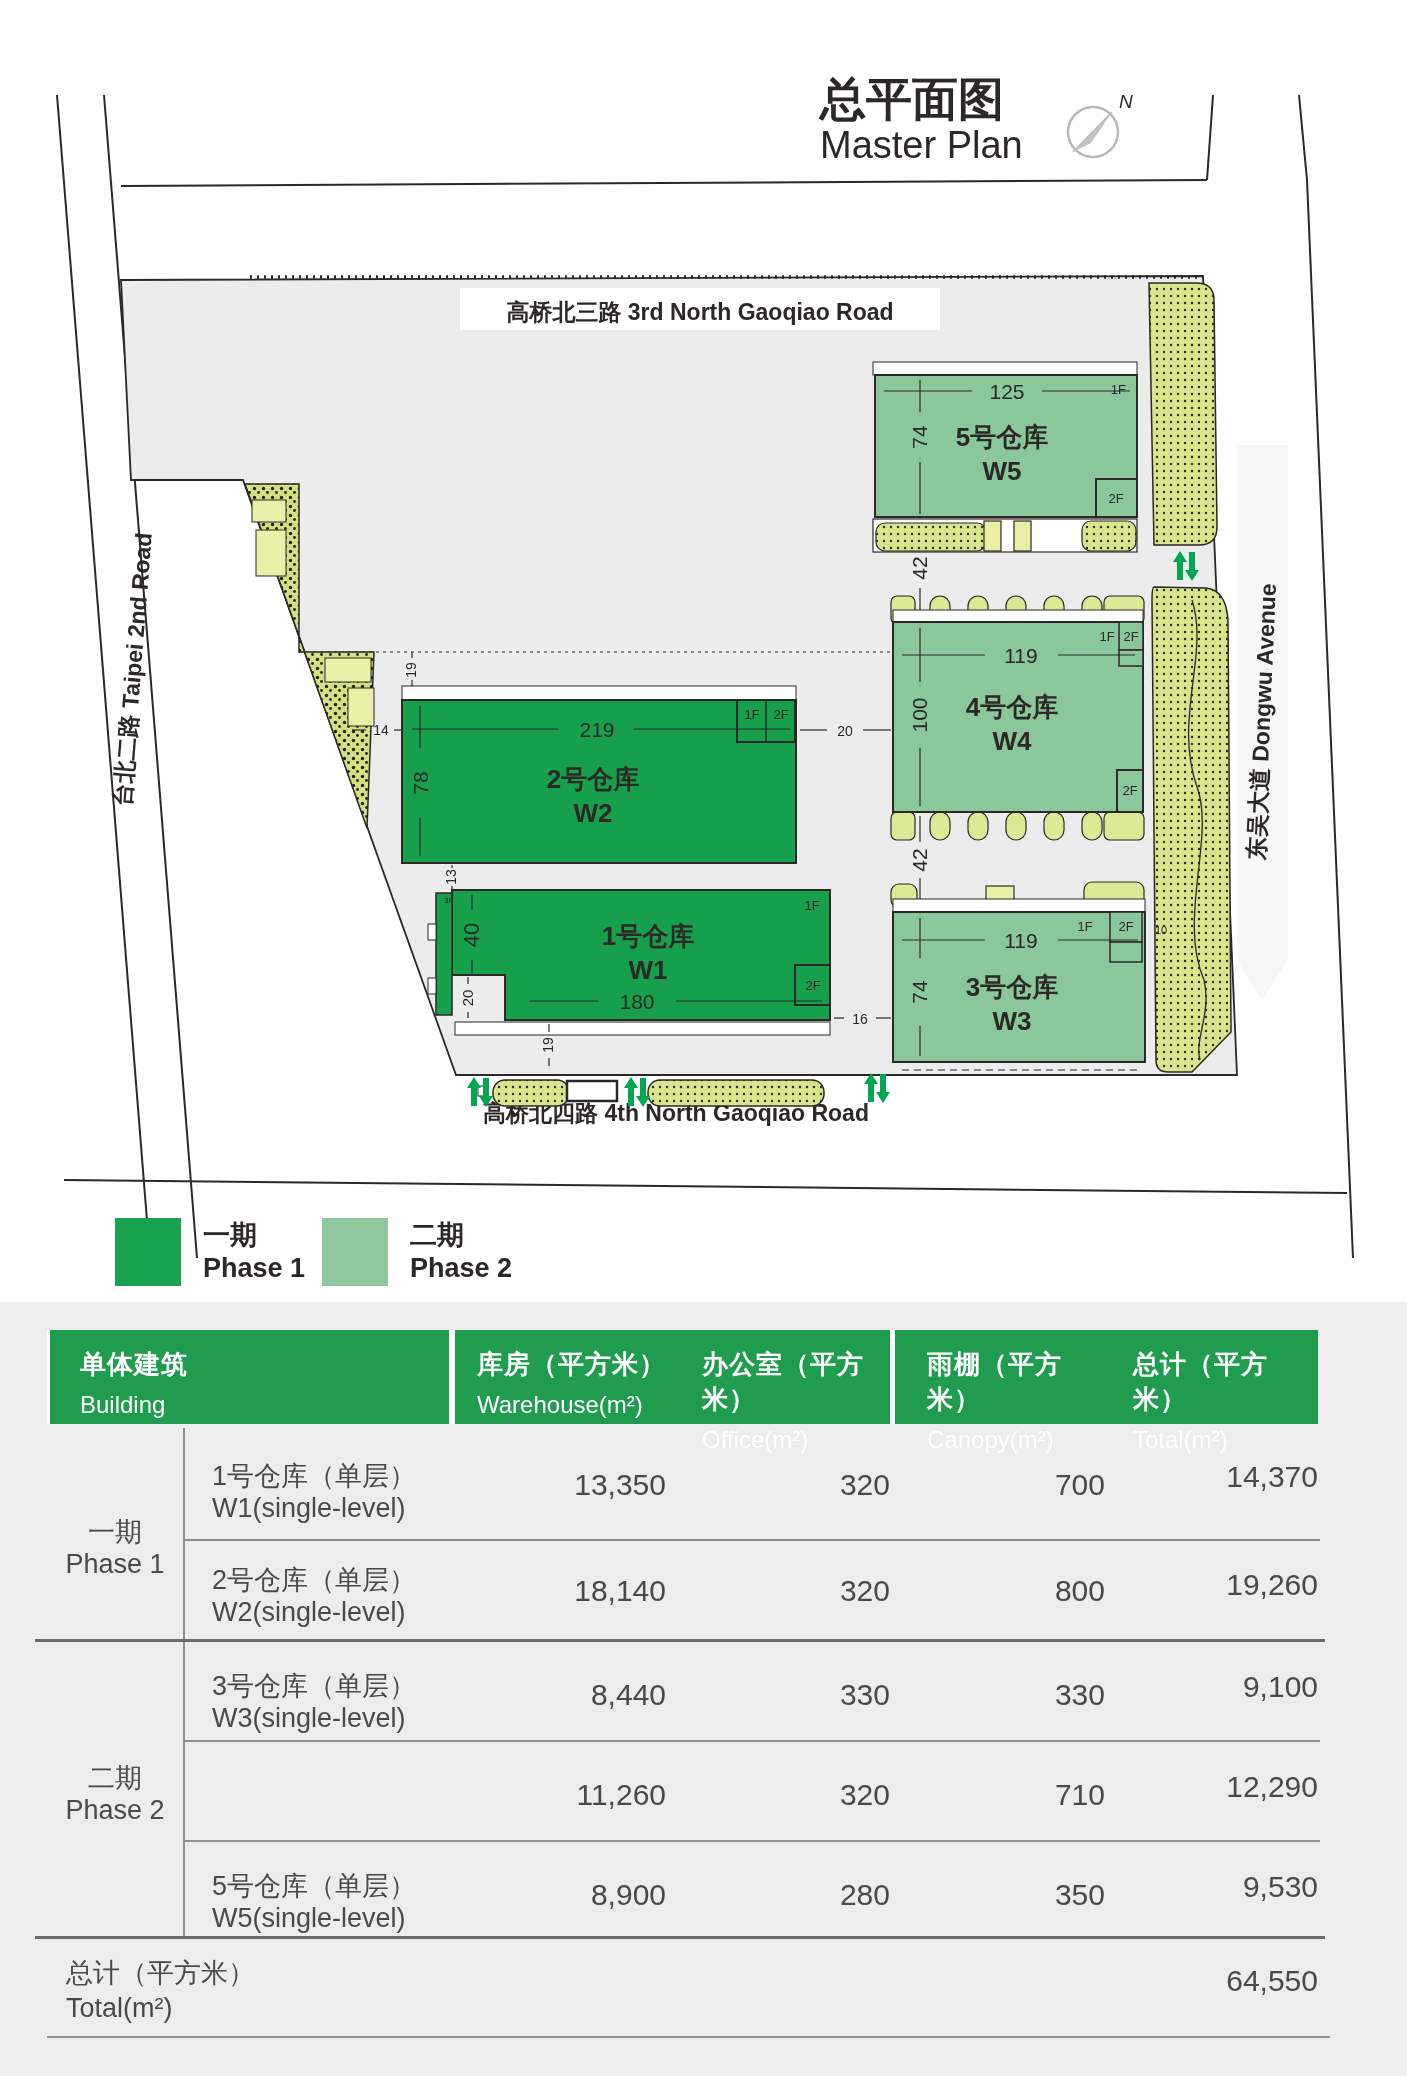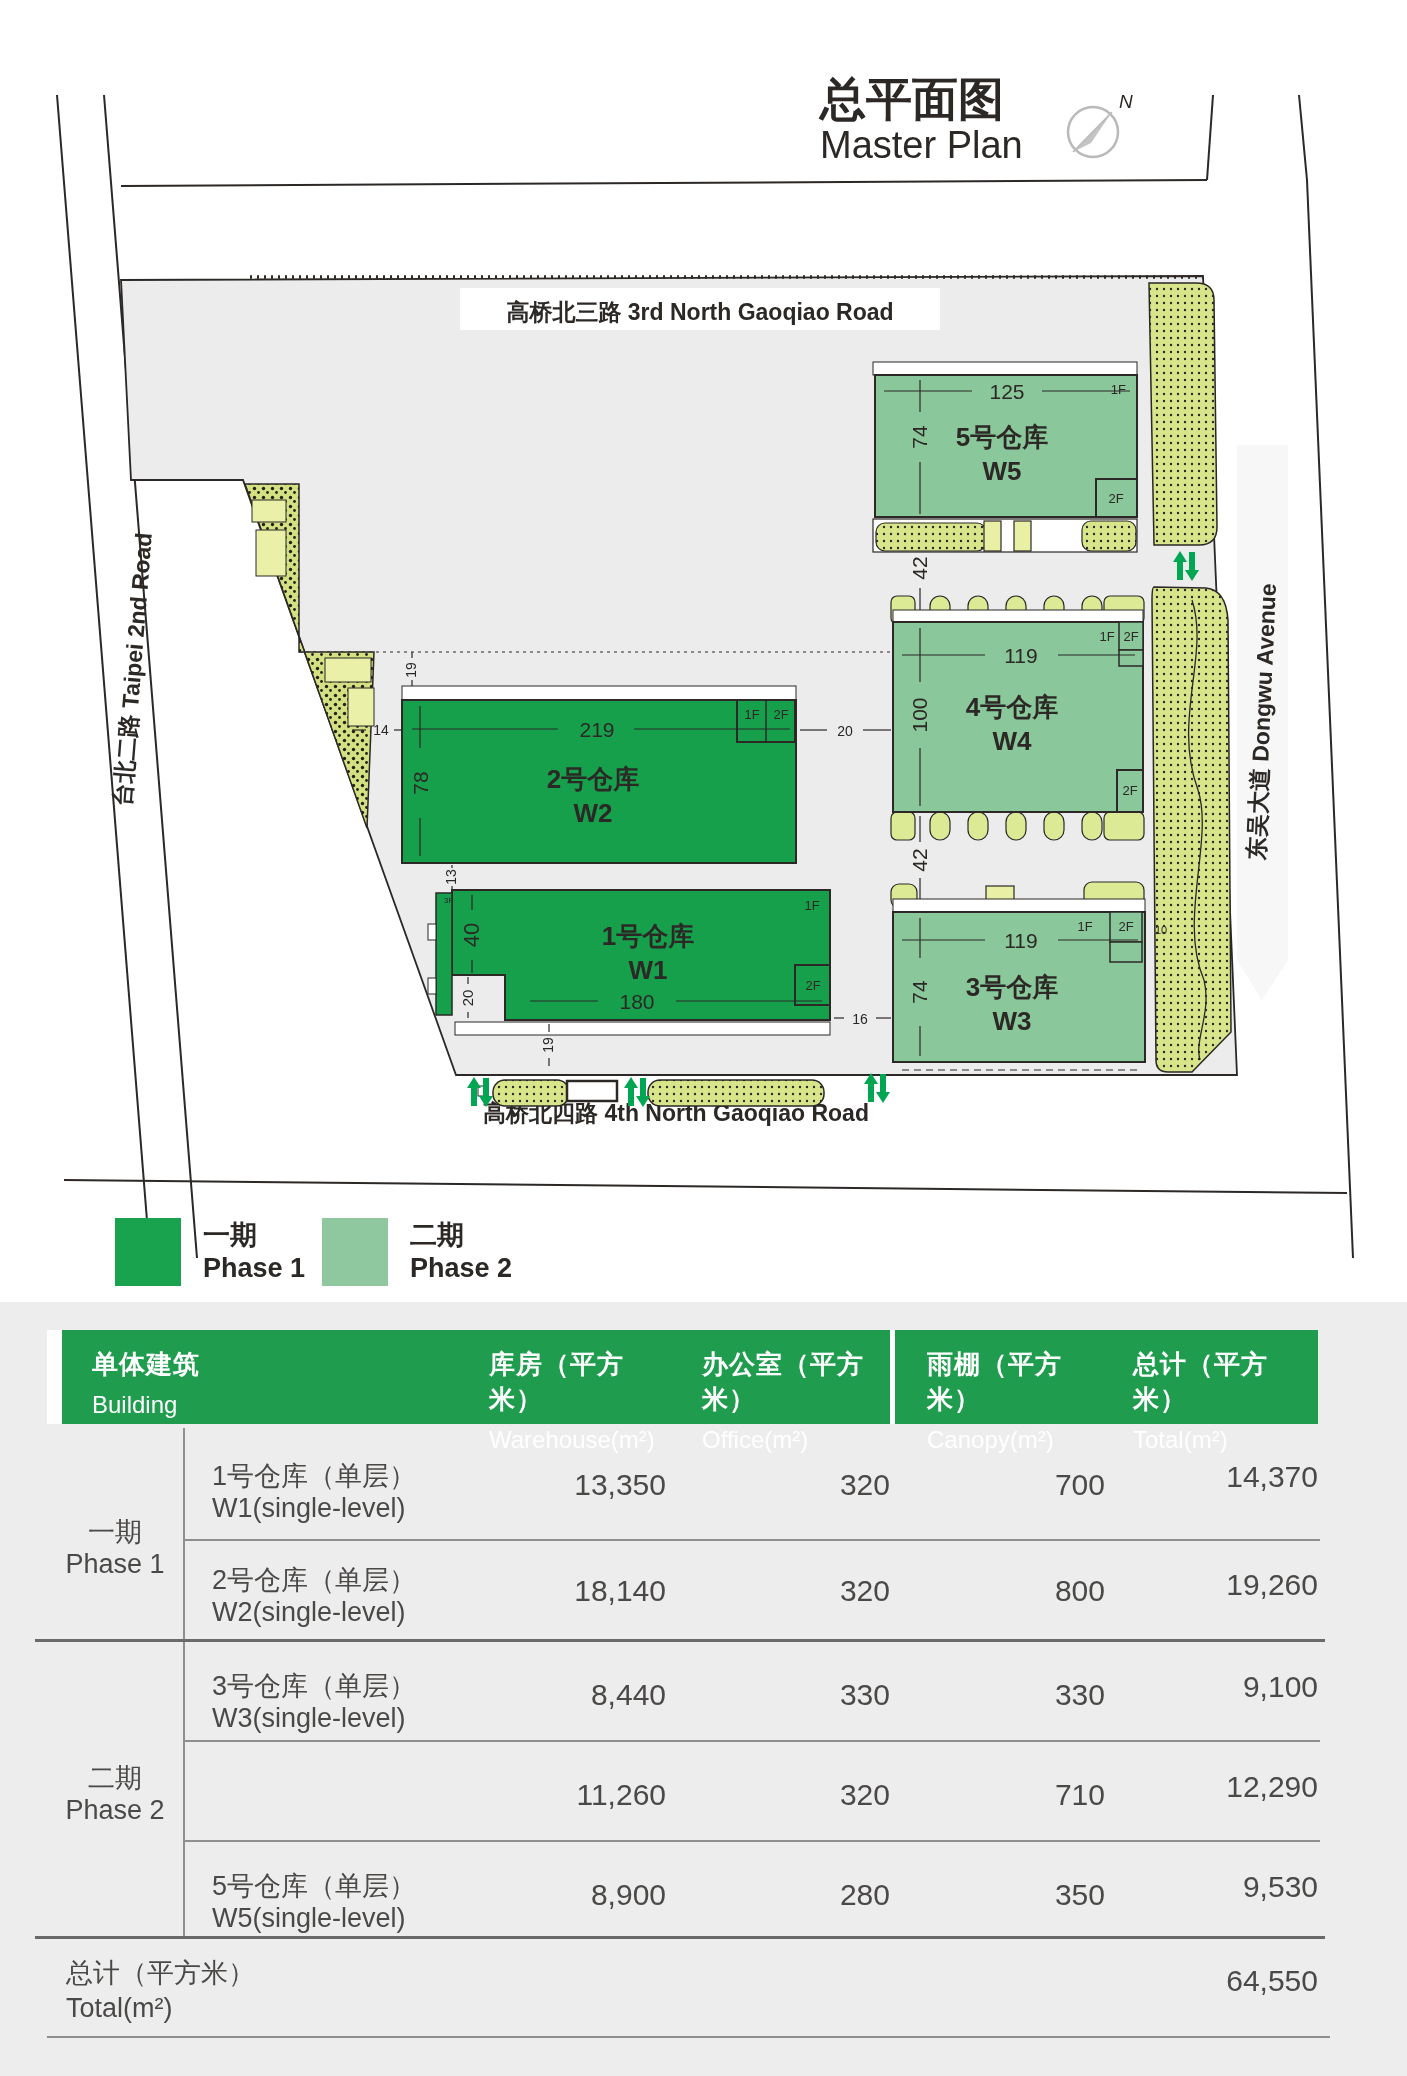--- a/index.html
+++ b/index.html
@@ -274,25 +274,25 @@
   <div class="lg-sw" style="left:322px;top:1218px;background:#8fc89e"></div>
   <div class="lg-tx" style="left:410px;top:1219px">
     <div>二期</div>
     <div>Phase 2</div>
   </div>
 </div>
 
 <div id="tablePanel">
   <div class="hwrap"></div>
 
-  <div class="hcell" style="left:62px;width:399px">
+  <div class="hcell" style="left:50px;width:399px">
     <div class="hzh">单体建筑</div>
     <div class="hen">Building</div>
   </div>
-  <div class="hcell" style="left:455px;width:218px;padding-left:34px">
+  <div class="hcell" style="left:455px;width:218px;padding-left:22px">
     <div class="hzh">库房（平方米）</div>
     <div class="hen">Warehouse(m²)</div>
   </div>
   <div class="hcell" style="left:672px;width:218px;">
     <div class="hzh">办公室（平方米）</div>
     <div class="hen">Office(m²)</div>
   </div>
   <div class="hcell" style="left:895px;width:216px;padding-left:32px">
     <div class="hzh">雨棚（平方米）</div>
     <div class="hen">Canopy(m²)</div>

